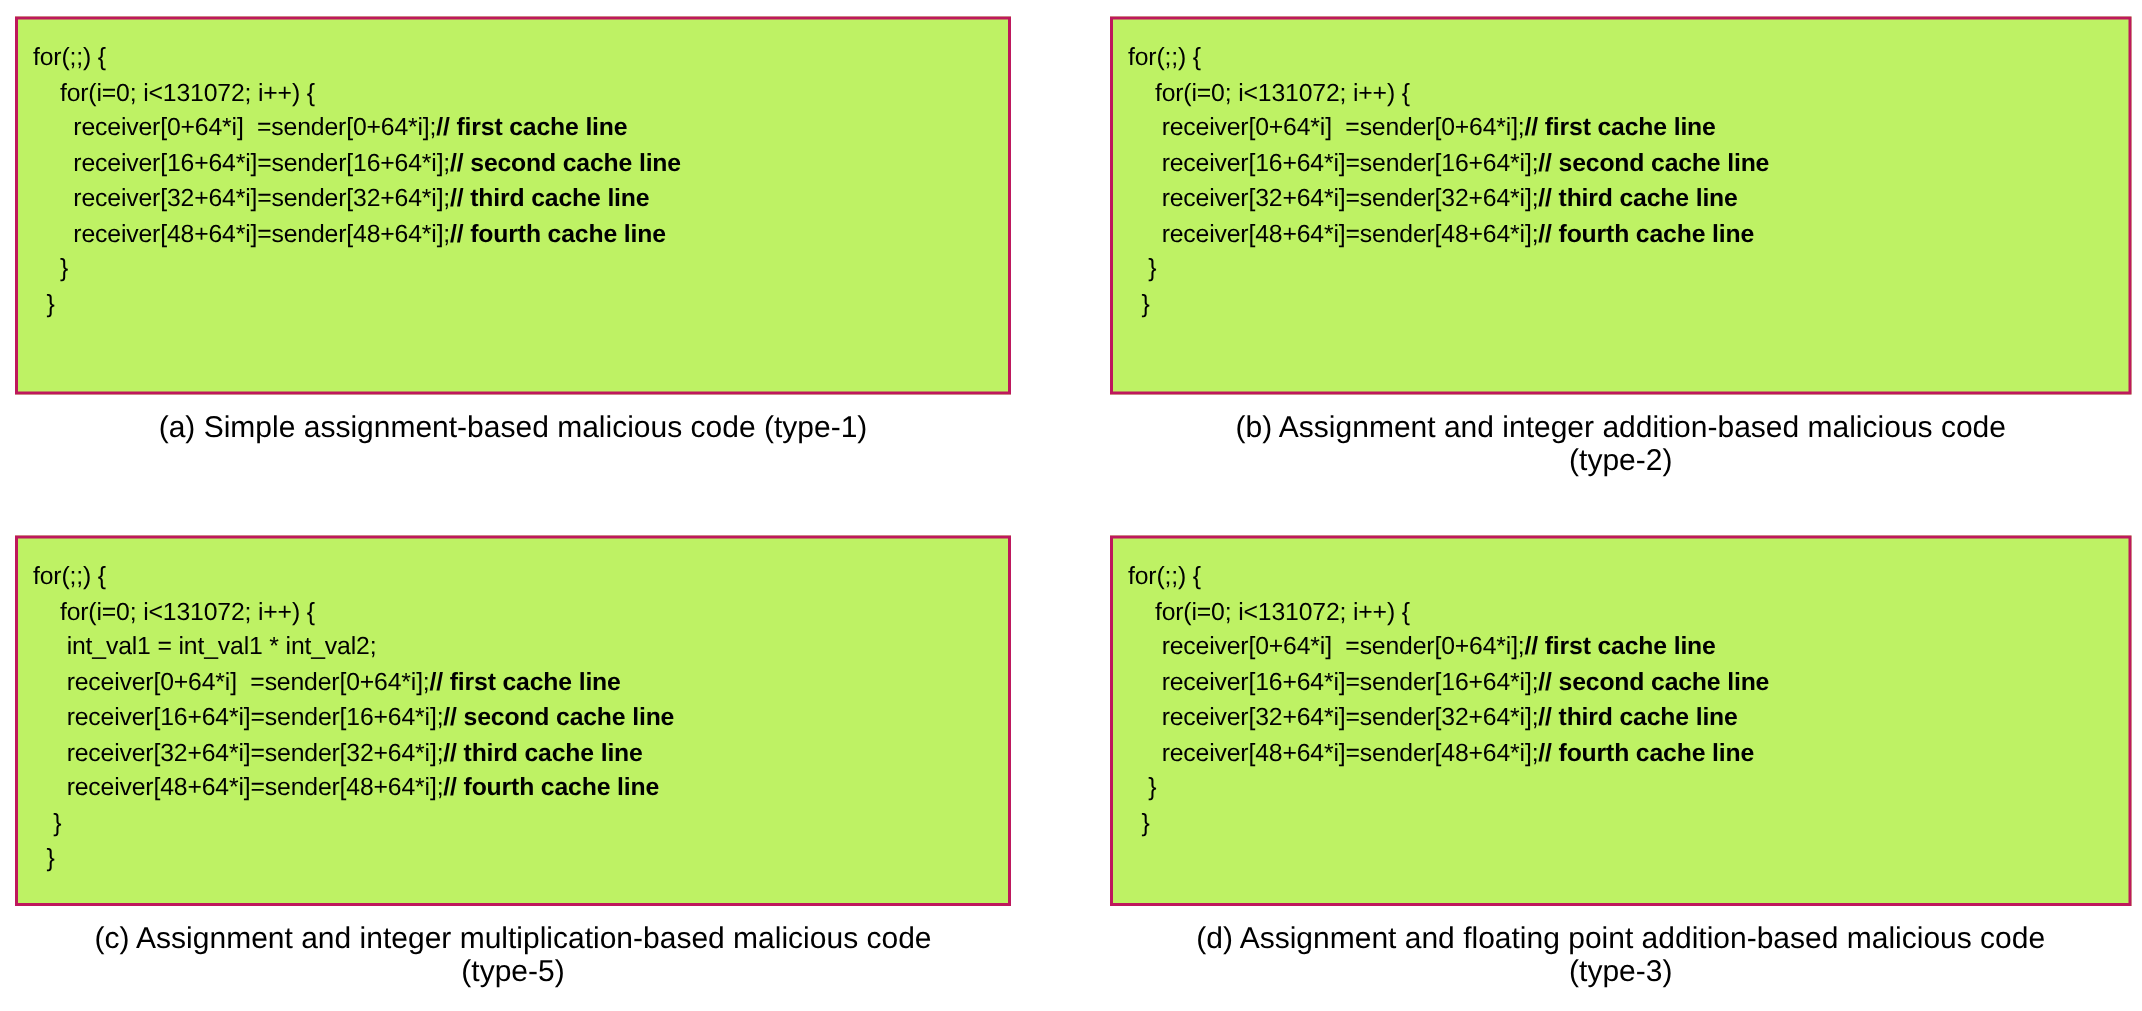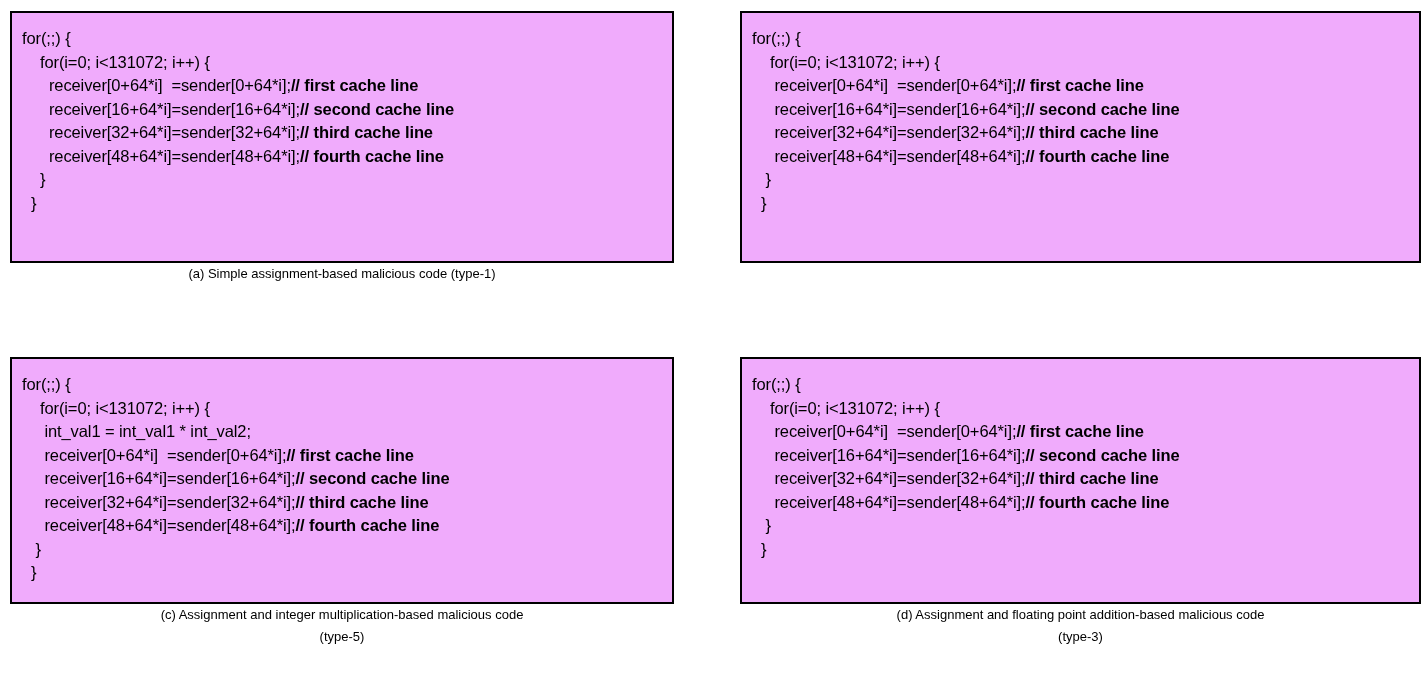--- a/index.html
+++ b/index.html
@@ -23,22 +23,22 @@
     position: absolute;
     display: flex;
     flex-direction: column;
   }
   .panel-a { left: 10px;  top: 11px;  width: 664px; }
   .panel-b { left: 740px; top: 11px;  width: 681px; }
   .panel-c { left: 10px;  top: 357px; width: 664px; }
   .panel-d { left: 740px; top: 357px; width: 681px; }
 
   .code-box {
-    border: 2px solid #000000;
-    background: #f0abfc;
+    border: 2px solid #be185d;
+    background: #bef264;
     box-sizing: border-box;
     padding: 14px 10px 12px 10px;
   }
   .panel-a .code-box { height: 252px; }
   .panel-b .code-box { height: 252px; }
   .panel-c .code-box { height: 247px; }
   .panel-d .code-box { height: 247px; }
 
   .code-line {
     font-family: "Liberation Sans", sans-serif;
@@ -57,22 +57,23 @@
   .code-line.has-cmt .stmt {
     min-width: 245px;
   }
   .panel-b .code-line.has-cmt .stmt,
   .panel-c .code-line.has-cmt .stmt,
   .panel-d .code-line.has-cmt .stmt {
     min-width: 245px;
   }
 
   .caption {
+    margin-top: 11px;
     text-align: center;
-    font-size: 13px;
+    font-size: 20px;
     line-height: 22px;
     font-family: "Liberation Sans", sans-serif;
     white-space: pre-line;
   }
 </style>
 </head>
 <body>
 
 <div class="figure">
 
@@ -94,20 +95,22 @@
     <div class="code-box">
         <div class="code-line"><span class="stmt">for(;;) {</span></div>
         <div class="code-line"><span class="stmt">    for(i=0; i&lt;131072; i++) {</span></div>
         <div class="code-line has-cmt"><span class="stmt">     receiver[0+64*i]  =sender[0+64*i];</span><span class="cmt">// first cache line</span></div>
         <div class="code-line has-cmt"><span class="stmt">     receiver[16+64*i]=sender[16+64*i];</span><span class="cmt">// second cache line</span></div>
         <div class="code-line has-cmt"><span class="stmt">     receiver[32+64*i]=sender[32+64*i];</span><span class="cmt">// third cache line</span></div>
         <div class="code-line has-cmt"><span class="stmt">     receiver[48+64*i]=sender[48+64*i];</span><span class="cmt">// fourth cache line</span></div>
         <div class="code-line"><span class="stmt">   }</span></div>
         <div class="code-line"><span class="stmt">  }</span></div>
       </div>
+    <div class="caption">(b) Assignment and integer addition-based malicious code
+(type-2)</div>
   </div>
 
   <div class="panel panel-c">
     <div class="code-box">
         <div class="code-line"><span class="stmt">for(;;) {</span></div>
         <div class="code-line"><span class="stmt">    for(i=0; i&lt;131072; i++) {</span></div>
         <div class="code-line"><span class="stmt">     int_val1 = int_val1 * int_val2;</span></div>
         <div class="code-line has-cmt"><span class="stmt">     receiver[0+64*i]  =sender[0+64*i];</span><span class="cmt">// first cache line</span></div>
         <div class="code-line has-cmt"><span class="stmt">     receiver[16+64*i]=sender[16+64*i];</span><span class="cmt">// second cache line</span></div>
         <div class="code-line has-cmt"><span class="stmt">     receiver[32+64*i]=sender[32+64*i];</span><span class="cmt">// third cache line</span></div>

